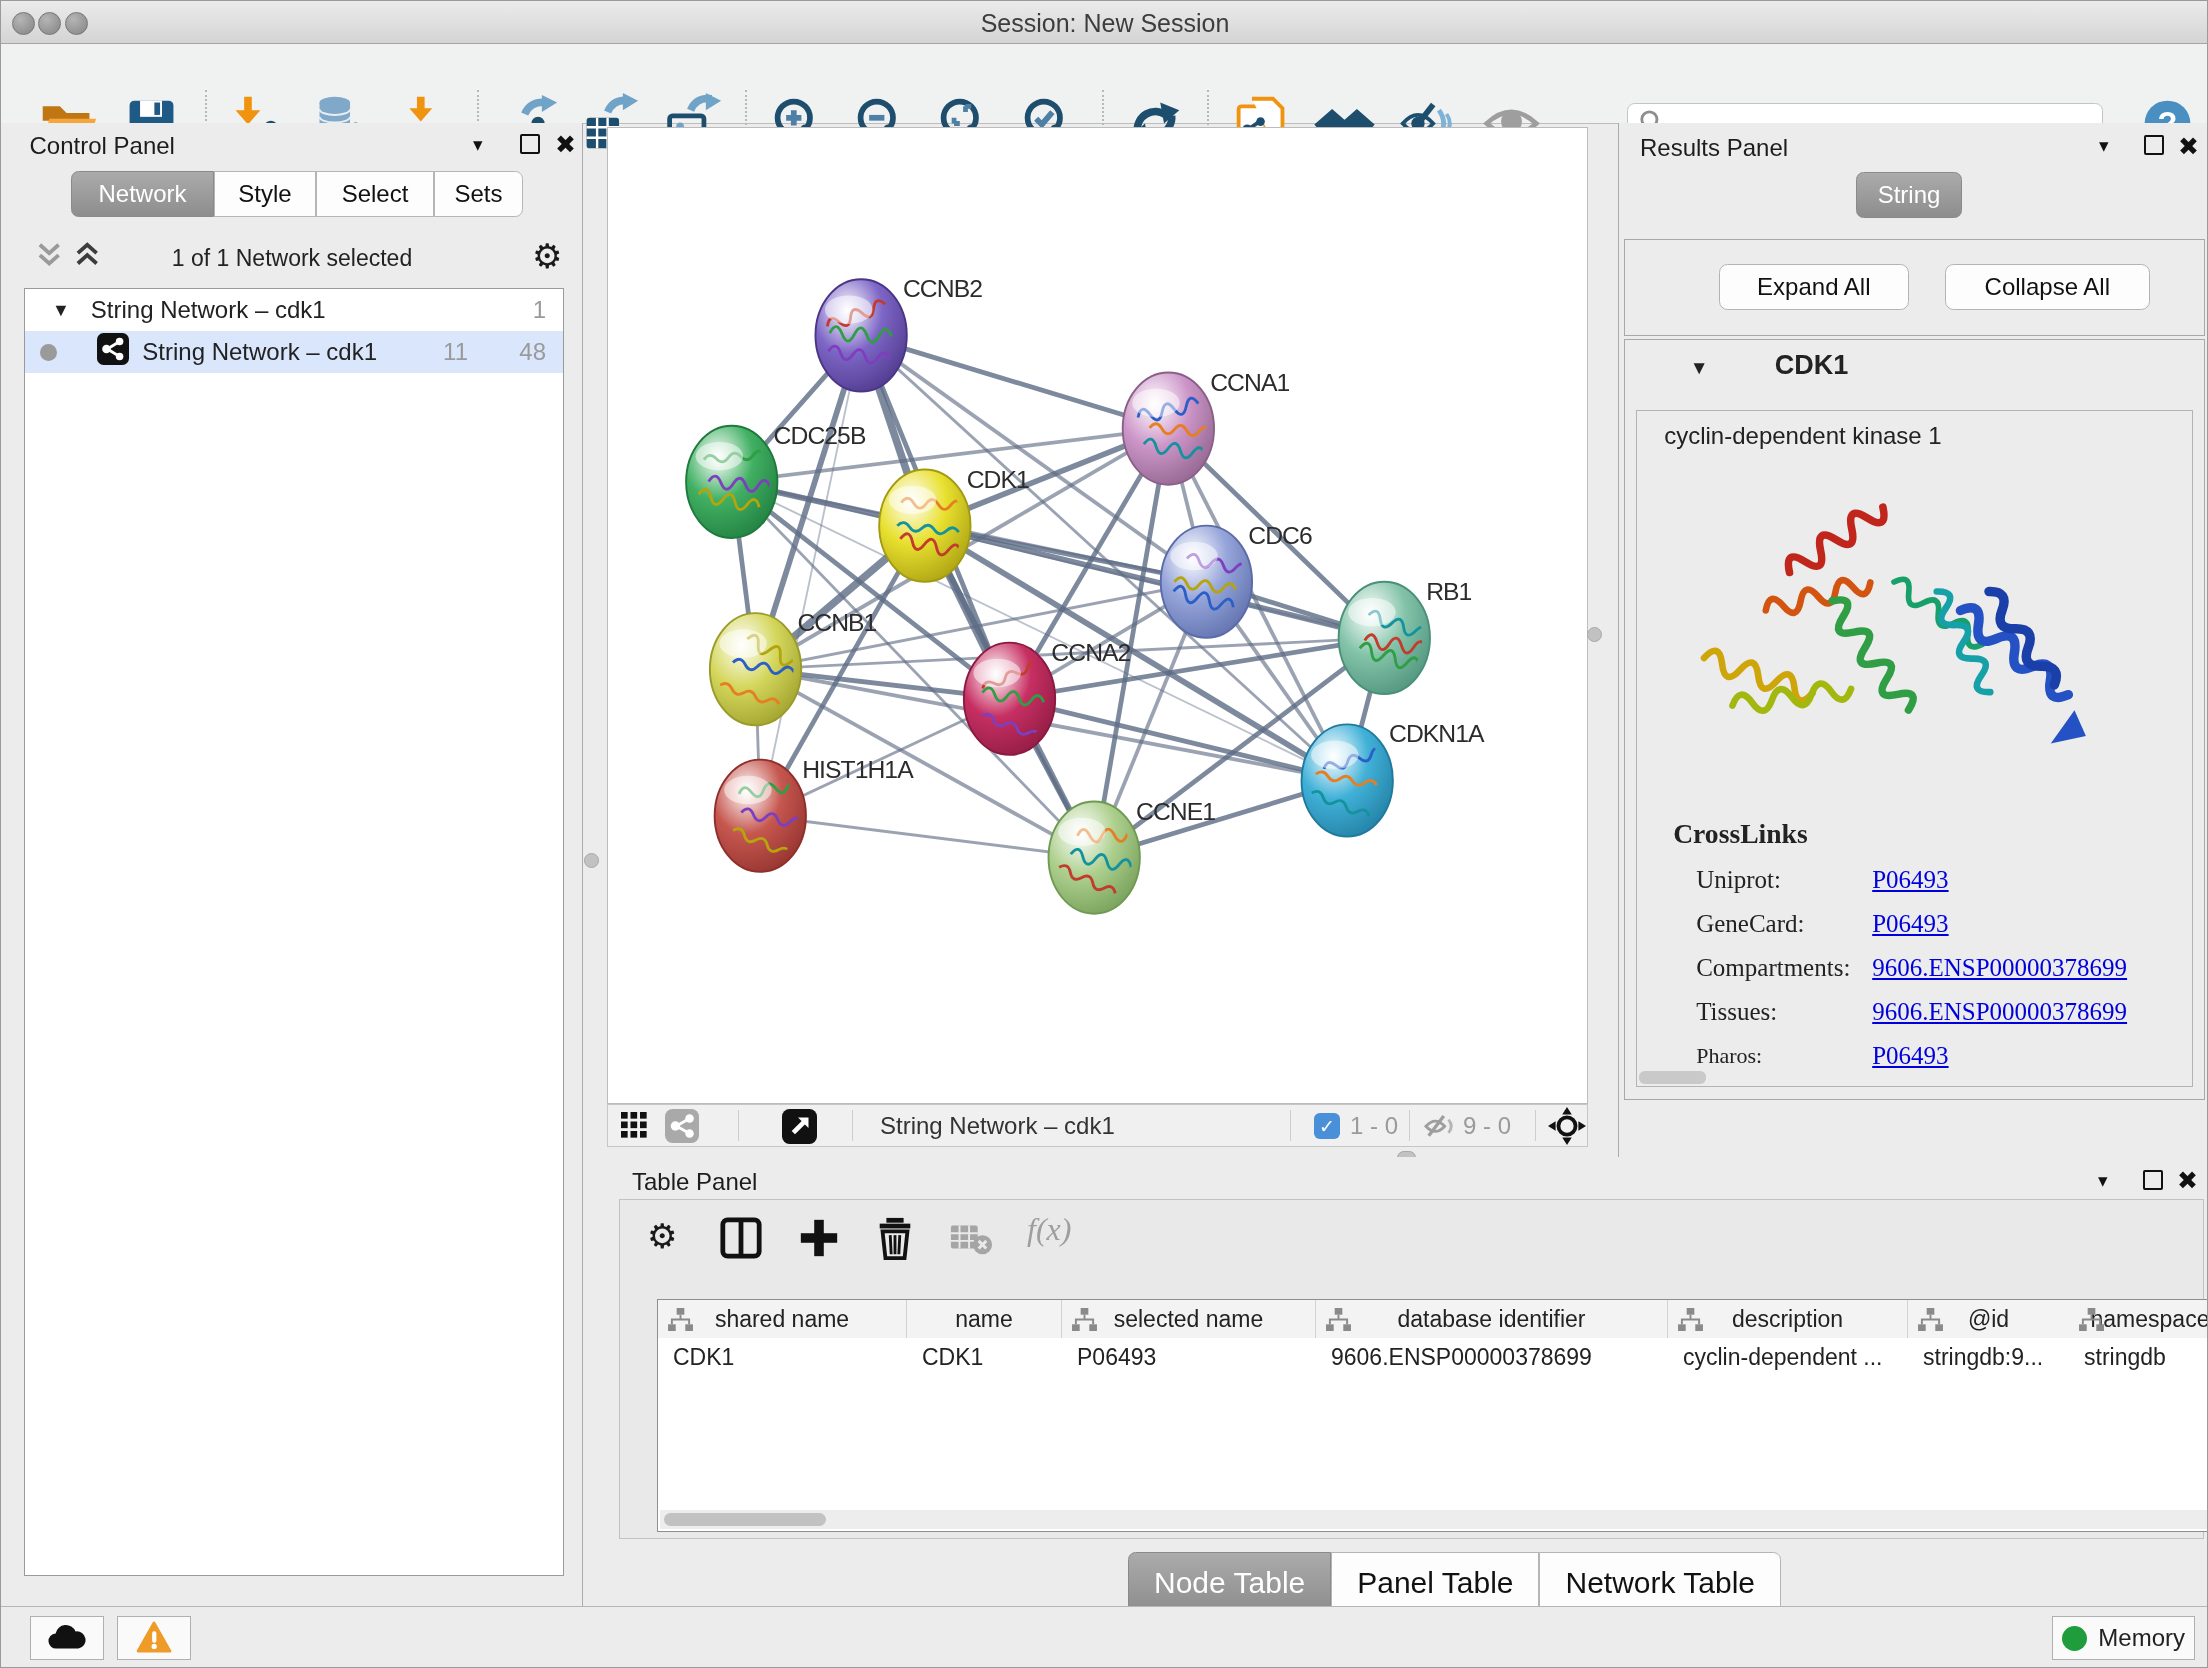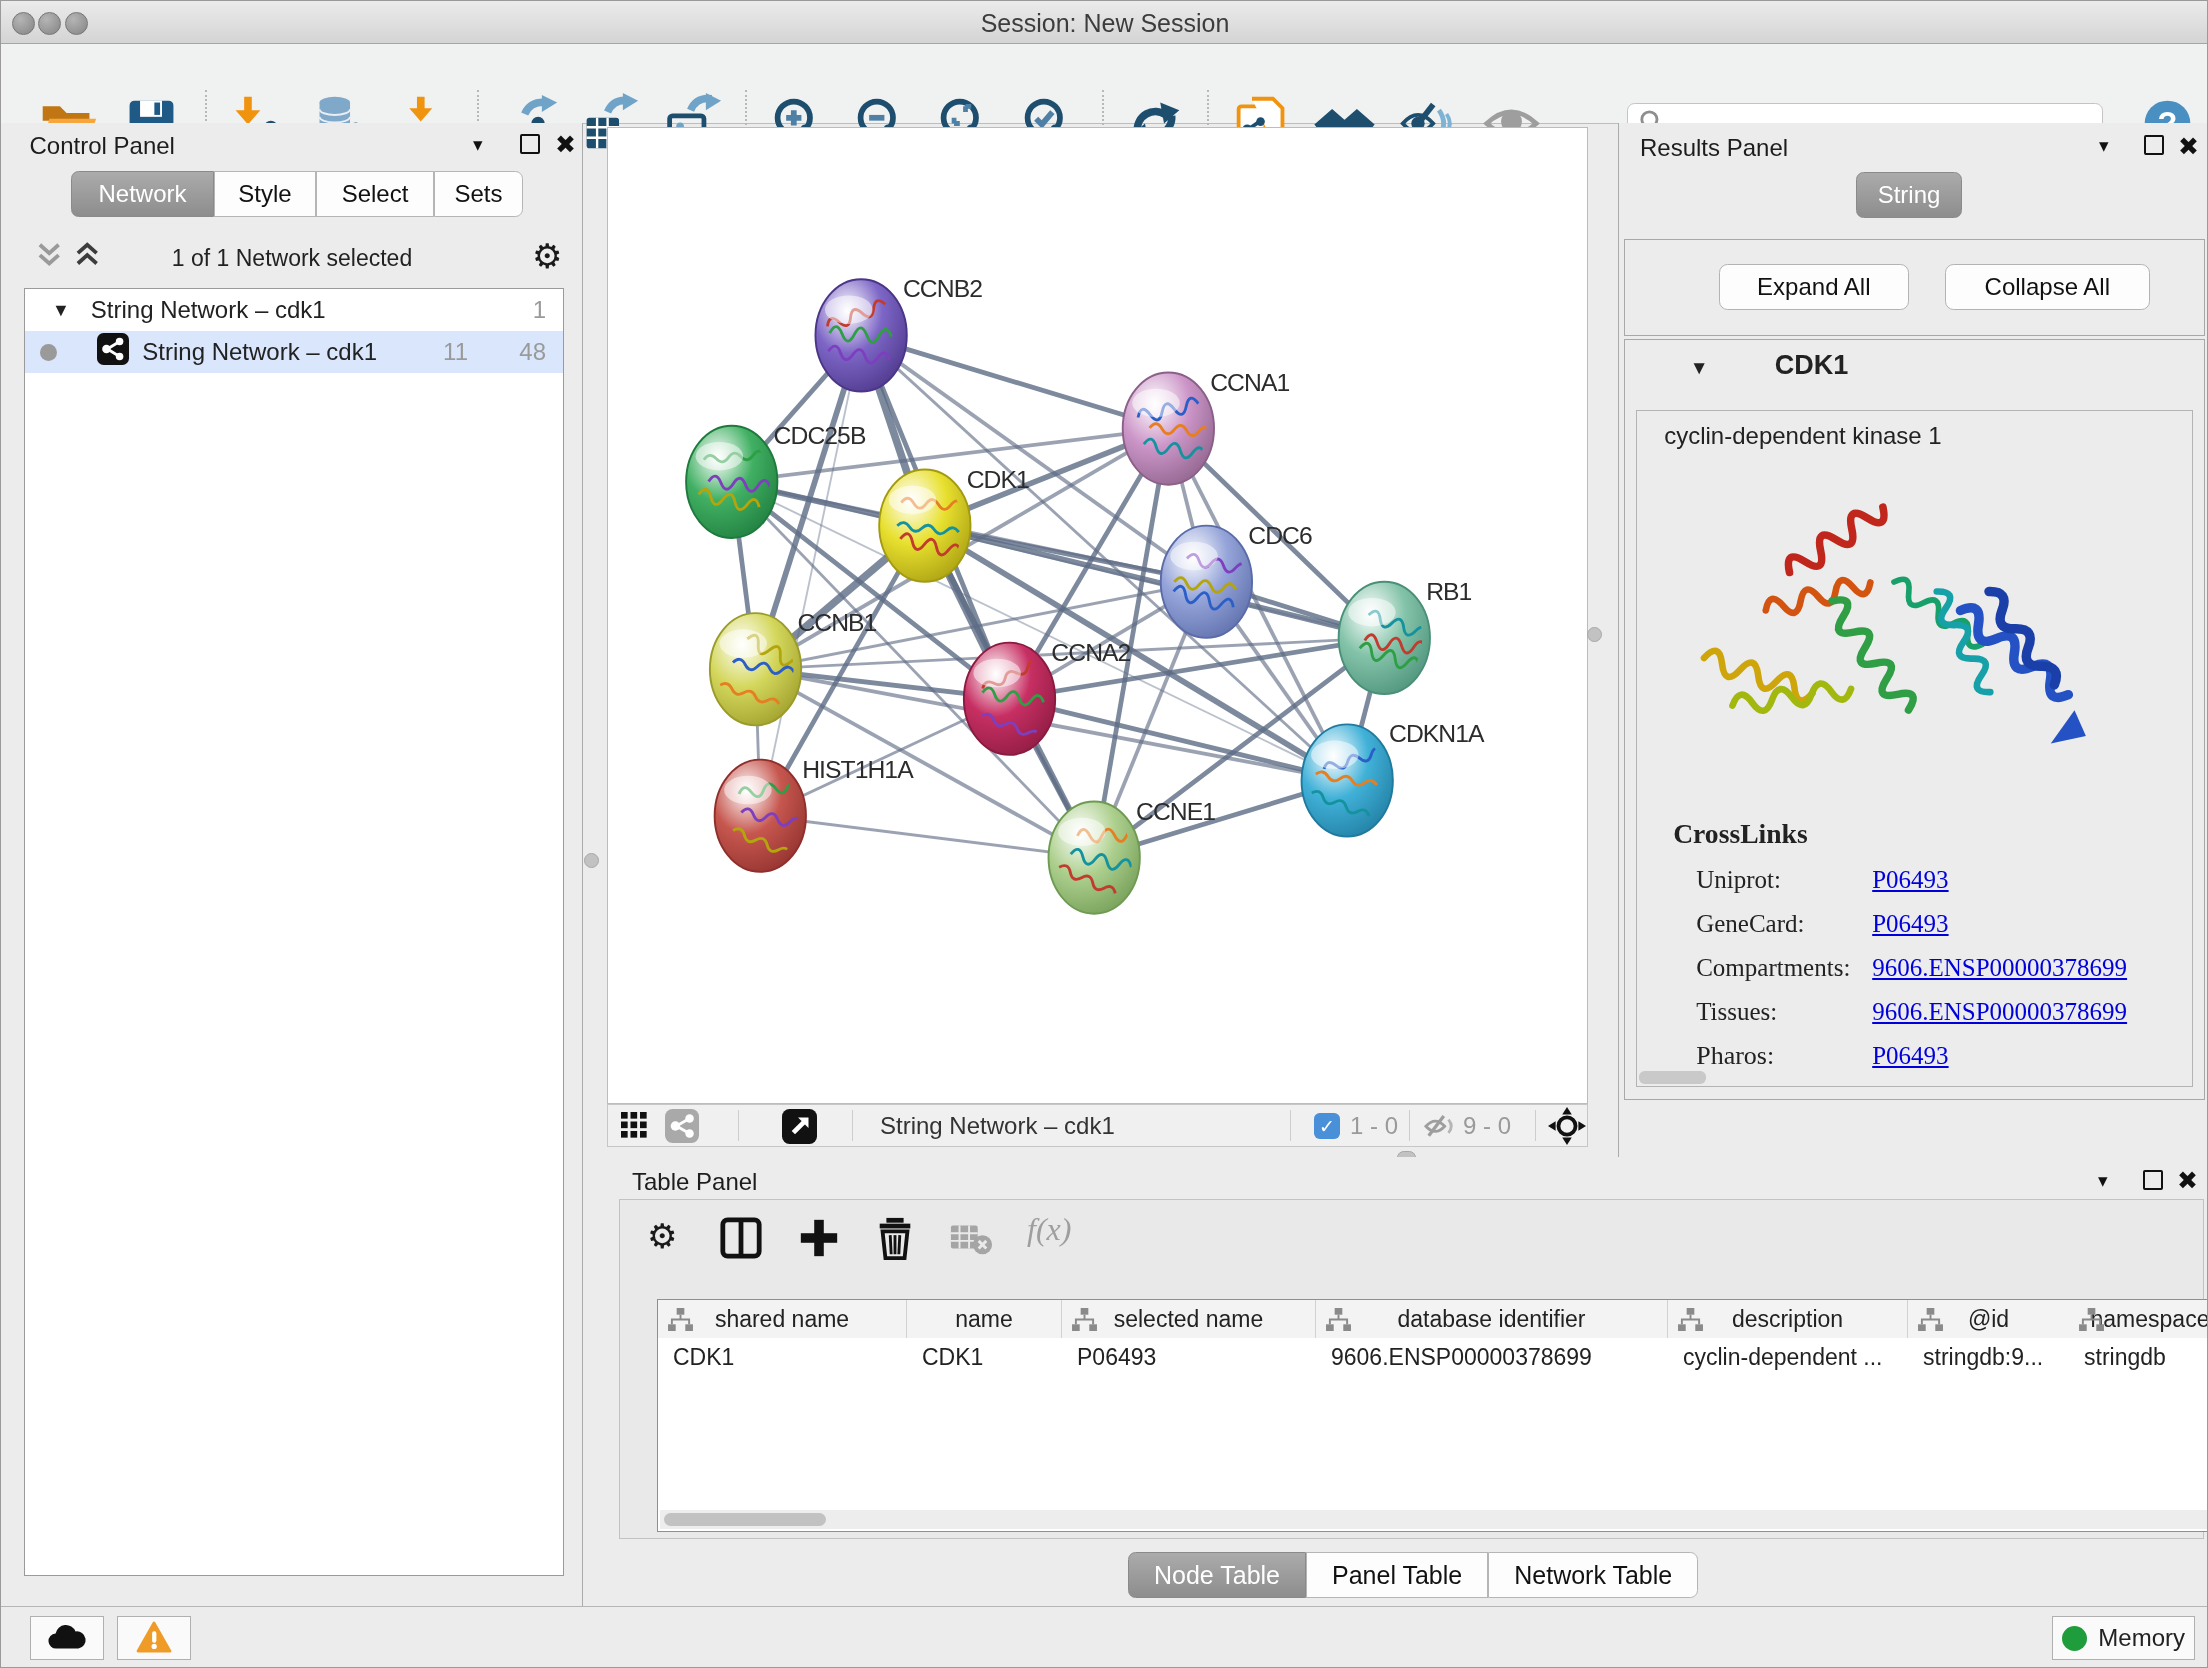--- a/index.html
+++ b/index.html
@@ -63,22 +63,22 @@
   .fx{font-family:"Liberation Serif","DejaVu Serif",serif;font-style:italic;font-size:32px;color:#9e9e9e;}
   .dtable{left:37px;top:99px;width:1576px;height:233px;background:#fff;border:1.9px solid #8f8f8f;box-sizing:border-box;}
   .dth{position:absolute;top:0;height:38px;background:#f3f3f3;border-right:1.9px solid #d2d2d2;
        box-sizing:border-box;font-size:23px;display:flex;align-items:center;justify-content:center;}
   .dth .treeicon{position:absolute;left:9.5px;}
   .dtd{position:absolute;top:38px;height:38px;font-size:23px;display:flex;align-items:center;
        padding-left:15px;box-sizing:border-box;white-space:nowrap;overflow:hidden;}
   .hscroll{position:absolute;left:1.9px;bottom:1.9px;width:1568px;height:19px;background:#ededed;}
   .hthumb{position:absolute;left:3.8px;top:2.9px;width:162px;height:13.3px;border-radius:6.7px;background:#c2c2c2;}
   .bottom-tabs{position:absolute;top:395px;left:540px;display:flex;}
-  .btab{height:44px;padding:0 25px;display:flex;align-items:center;justify-content:center;
-        font-size:25px;border:1px solid #b5b5b5;background:#fdfdfd;color:#111;}
+  .btab{height:44px;padding:8px 25px;display:flex;align-items:center;justify-content:center;
+        font-size:30px;border:1px solid #b5b5b5;background:#fdfdfd;color:#111;}
   .btab.active{background:linear-gradient(#ababab,#8d8d8d);color:#fff;border-color:#8a8a8a;border-radius:7.6px 0 0 7.6px;}
   .btab.last{border-radius:0 7.6px 7.6px 0;}
   
   .statusbar{left:0;top:1605px;width:2208px;height:63px;background:#ececec;border-top:1.9px solid #b5b5b5;box-sizing:border-box;}
   .sbtn{top:1615px;height:44px;background:#fafafa;border:1.9px solid #b0b0b0;display:flex;
         align-items:center;justify-content:center;box-sizing:border-box;}
   .memdot{width:25px;height:25px;border-radius:50%;background:#1f9d3c;margin-right:11.4px;}
   text{font-family:"Liberation Sans","DejaVu Sans",sans-serif;}
 </style>
 </head>
@@ -637,21 +637,21 @@
             </div>
           <div style="display:flex;height:44px;align-items:center">
               <span class="serif" style="width:176px;font-size:25px">Compartments:</span>
               <a class="serif xlink" style="font-size:25px">9606.ENSP00000378699</a>
             </div>
           <div style="display:flex;height:44px;align-items:center">
               <span class="serif" style="width:176px;font-size:25px">Tissues:</span>
               <a class="serif xlink" style="font-size:25px">9606.ENSP00000378699</a>
             </div>
           <div style="display:flex;height:44px;align-items:center">
-              <span class="serif" style="width:176px;font-size:26px">Pharos:</span>
+              <span class="serif" style="width:176px;font-size:22px">Pharos:</span>
               <a class="serif xlink" style="font-size:25px">P06493</a>
             </div>
         </div>
         <span class="abs" style="left:1.9px;bottom:1.9px;width:67px;height:13.3px;background:#c9c9c9;border-radius:5.7px"></span>
       </div>
     </div>
   </div>
 
   <div class="abs table-panel">
     <span class="abs panel-title" style="left:44px;top:11.4px">Table Panel</span>

